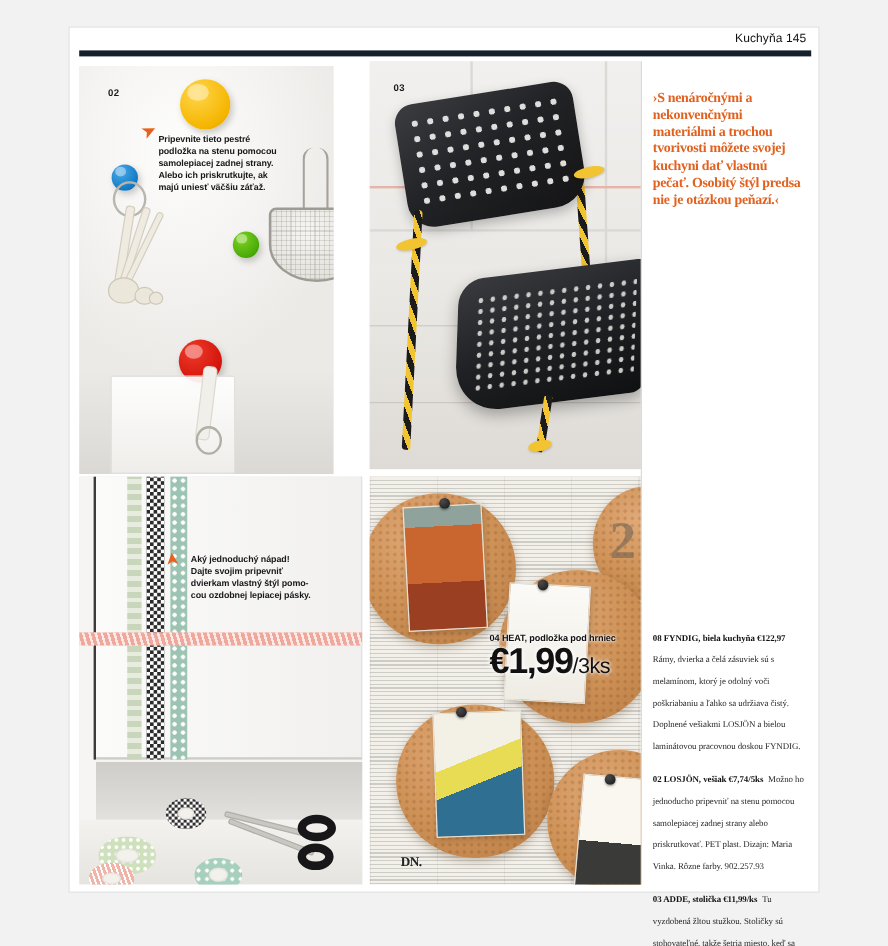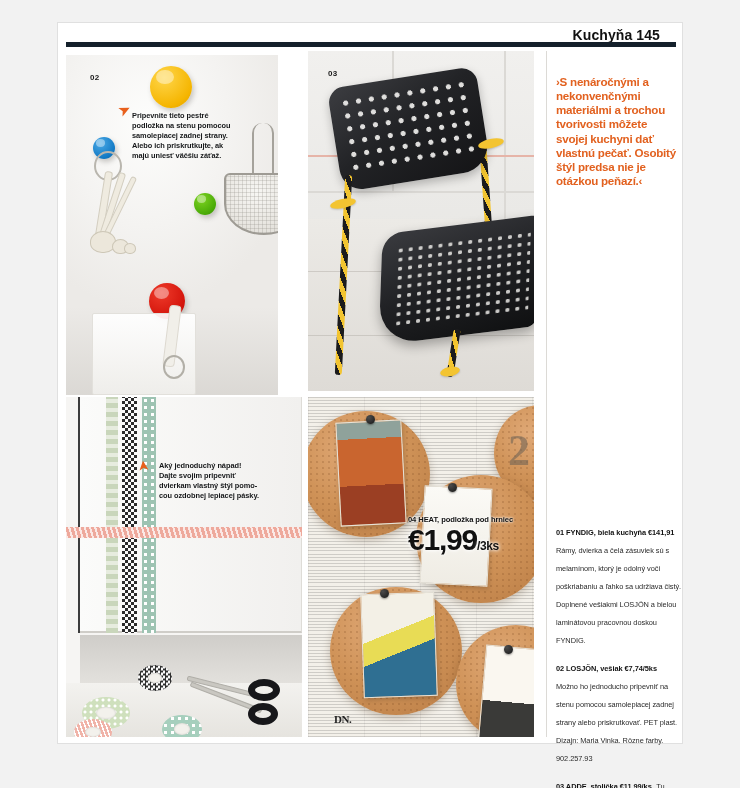--- a/index.html
+++ b/index.html
@@ -10,22 +10,22 @@
     overflow: hidden;
   }
   .page {
     position: absolute;
     left: 57px; top: 22px;
     width: 626px; height: 722px;
     background: #ffffff;
     border: 1px solid #e0e0e0;
   }
   .page-header {
-    position: absolute; right: 22px; top: 4px;
-    font-size: 14px; font-weight: bold; color: #111;
+    position: absolute; right: 10px; top: 4px;
+    font-size: 10px; font-weight: normal; color: #111;
     letter-spacing: .1px;
   }
   .header-rule {
     position: absolute; left: 8px; top: 19px;
     width: 610px; height: 5px;
     background: #14202b;
   }
 
   
   .grid { position: absolute; left: 8px; top: 28px; width: 610px; height: 686px; }
@@ -280,36 +280,36 @@
     background: radial-gradient(circle at 32% 28%, #4b4b4b, #161616);
     box-shadow: 0 1px 2px rgba(0,0,0,.4); }
   .pn1 { left:58px; top:18px; } .pn2 { left:140px; top:86px; }
   .pn3 { left:72px; top:192px; } .pn4 { left:196px; top:248px; }
   .dn-logo { position:absolute; left:26px; top:316px; font-family:"Liberation Serif", serif;
     font-weight:bold; font-size:11px; color:#232323; letter-spacing:-.5px; }
   .big2 { position:absolute; right:4px; top:28px; font-family:"Liberation Serif", serif;
     font-size:44px; color:#6a6054; opacity:.55; font-weight:bold; }
 
   
-  .price-flag { position:absolute; left:58px; top:118px; z-index:14;padding-left:42px; }
+  .price-flag { position:absolute; left:58px; top:130px; z-index:14;padding-left:42px; }
   .price-flag .pf-label {
     font-size: 7.6px; font-weight:bold; color:#111; letter-spacing:-.1px;
     text-shadow: 0 0 3px #fff, 0 0 2px #fff;
   }
   .price-flag .pf-main {
     font-size: 30px; font-weight:bold; color:#111; line-height:1;
     letter-spacing:-1.2px; margin-top:1px;
     text-shadow: 0 0 5px #fff, 0 0 3px #fff;
   }
   .price-flag .pf-unit {
-    font-size: 12px; font-weight:bold; letter-spacing:-.4px;
-  }
-
-  
-  .rail { position:absolute; left:488px; top:28px; width:140px; height:686px; }
+    font-size: 18px; font-weight:normal; letter-spacing:-.4px;
+  }
+
+  
+  .rail { position:absolute; left:476px; top:28px; width:140px; height:686px;font-family:Liberation Serif, serif; }
   .rail-rule { position:absolute; left:0; top:0; width:1px; height:686px; background:#dcdad6; }
   .pullquote {
     position:absolute; left:10px; top:24px; width:124px;
     color:#e2611f; font-weight:bold; font-size:11.6px; line-height:1.22;
     letter-spacing:-.25px; white-space: pre-line;
   }
   .specs { position:absolute; left:10px; top:470px; width:126px; }
   .spec { margin-bottom: 10px; }
   .spec .st { font-size:7.4px; font-weight:bold; color:#111; letter-spacing:-.05px; }
   .spec .sb { font-size:7.4px; color:#2a2a2a; line-height:1.42; letter-spacing:-.05px; }
@@ -455,21 +455,21 @@
     </div>
   </div>
 
   <div class="rail">
     <div class="rail-rule"></div>
 
     <div class="pullquote">›S nenáročnými a nekonvenčnými materiálmi a trochou tvorivosti môžete svojej kuchyni dať vlastnú pečať. Osobitý štýl predsa nie je otázkou peňazí.‹</div>
 
     <div class="specs">
       <div class="spec">
-        <span class="st">01 FYNDIG, biela kuchyňa €141,91</span>
+        <span class="st">08 FYNDIG, biela kuchyňa €122,97</span>
         <span class="sb">Rámy, dvierka a čelá zásuviek sú s melamínom, ktorý je odolný voči poškriabaniu a ľahko sa udržiava čistý. Doplnené vešiakmi LOSJÖN a bielou laminátovou pracovnou doskou FYNDIG.</span>
       </div>
       <div class="spec">
         <span class="st">02 LOSJÖN, vešiak €7,74/5ks</span>
         <span class="sb">Možno ho jednoducho pripevniť na stenu pomocou samolepiacej zadnej strany alebo priskrutkovať. PET plast. Dizajn: Maria Vinka. Rôzne farby. 902.257.93</span>
       </div>
       <div class="spec">
         <span class="st">03 ADDE, stolička €11,99/ks</span>
         <span class="sb">Tu vyzdobená žltou stužkou. Stoličky sú stohovateľné, takže šetria miesto, keď sa práve nepoužívajú. Oceľa polypropylénový plast. Dizajn: Marcus Arvonen. Š39×H47, V77cm. Čierna. 902.142.85</span>
       </div>

